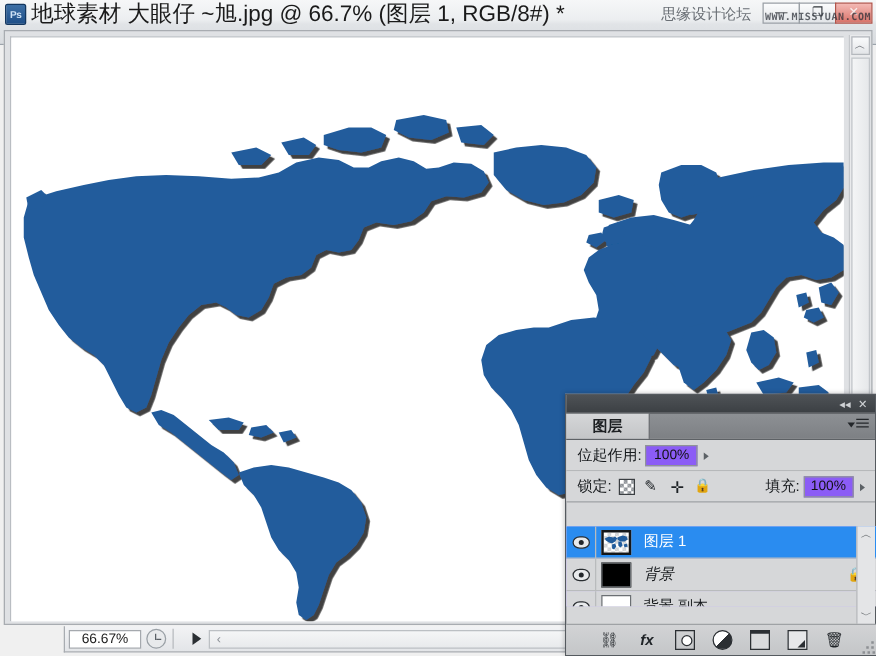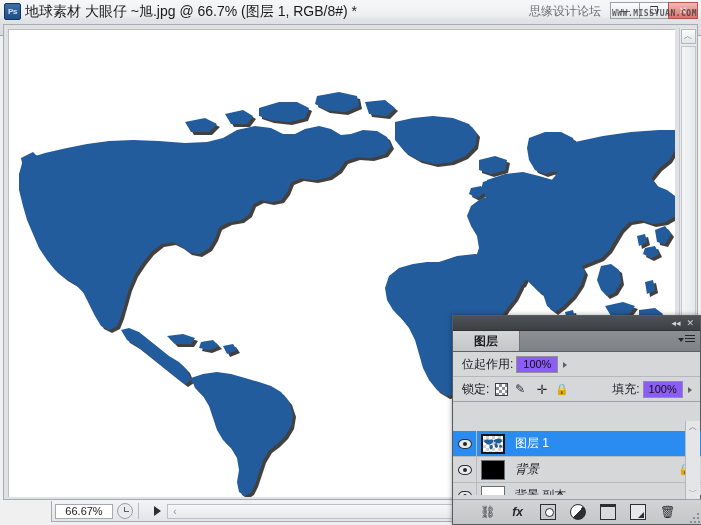--- a/index.html
+++ b/index.html
@@ -22,21 +22,21 @@
   }
   .ps-icon{
     position:absolute;left:4px;top:3px;width:15px;height:15px;
     background:linear-gradient(to bottom,#3d6fa5,#1f4f88);
     border:1px solid #12365f;border-radius:2px;
     color:#cfe2f5;font-size:8px;font-weight:bold;
     text-align:center;line-height:15px;letter-spacing:-0.5px;
   }
   .title-text{
     position:absolute;left:25px;top:2px;height:18px;line-height:18px;
-    color:#1a1a1a;font-size:14px;white-space:nowrap;
+    color:#1a1a1a;font-size:18px;white-space:nowrap;
   }
   .brand-text{
     position:absolute;right:100px;top:3px;height:16px;line-height:16px;
     color:#6a6f75;font-size:12px;white-space:nowrap;
   }
   .winbtns{position:absolute;right:3px;top:2px;height:17px;display:flex;}
   .wbtn{
     width:30px;height:17px;box-sizing:border-box;
     border:1px solid #9aa0a6;margin-left:-1px;
     background:linear-gradient(to bottom,#fbfcfd,#e2e5e8);
@@ -200,21 +200,21 @@
       linear-gradient(45deg,#8f9398 25%,transparent 25%,transparent 75%,#8f9398 75%),
       linear-gradient(45deg,#8f9398 25%,transparent 25%,transparent 75%,#8f9398 75%),
       #ffffff;
     background-size:6px 6px;background-position:0 0,3px 3px;
   }
   .li.brush{font-size:12px;line-height:13px;color:#1e2226;transform:rotate(0deg);}
   .li.move{font-size:13px;line-height:13px;color:#1e2226;text-align:center;}
   .li.lock{font-size:11px;line-height:13px;color:#1e2226;text-align:center;}
 
   .layer-list{
-    position:absolute;left:0;top:115px;width:249px;height:64px;
+    position:absolute;left:0;top:105px;width:249px;height:64px;
     background:#c4b5fd;overflow:hidden;
   }
   .layer-row{
     height:26px;display:flex;align-items:center;
     border-bottom:1px solid #b9bbbd;box-sizing:border-box;
     background:#d6d7d9;position:relative;
   }
   .layer-row.selected{background:#2a8cf0;}
   .eye-cell{
     width:24px;height:26px;display:flex;align-items:center;justify-content:center;

